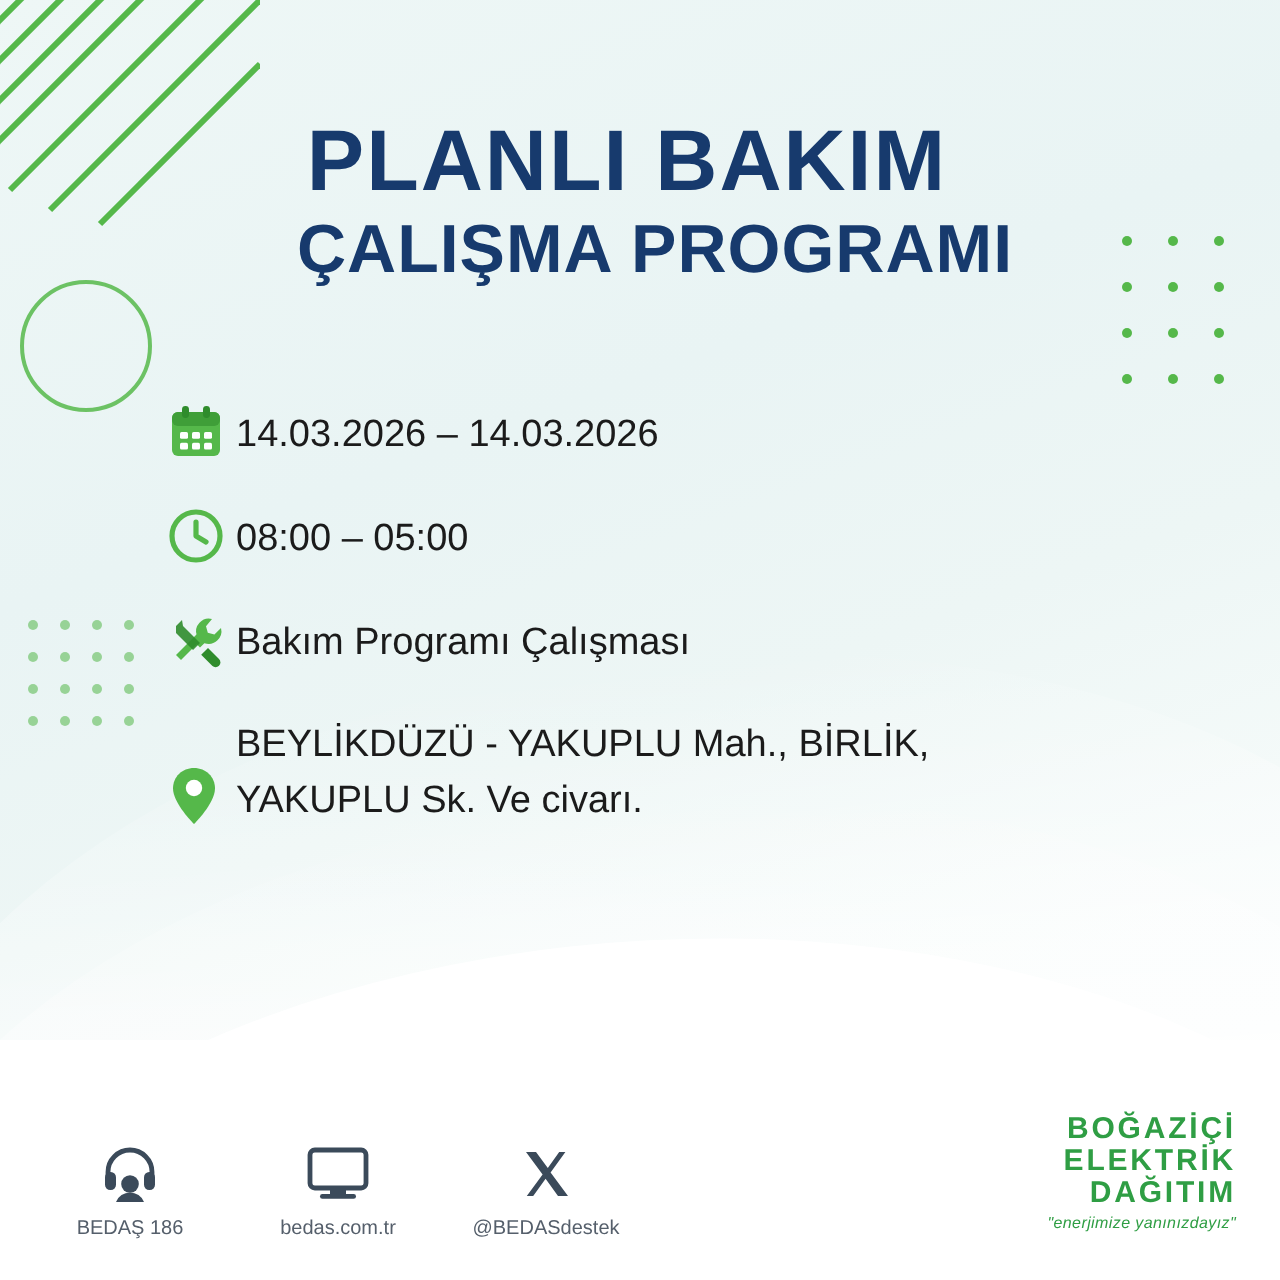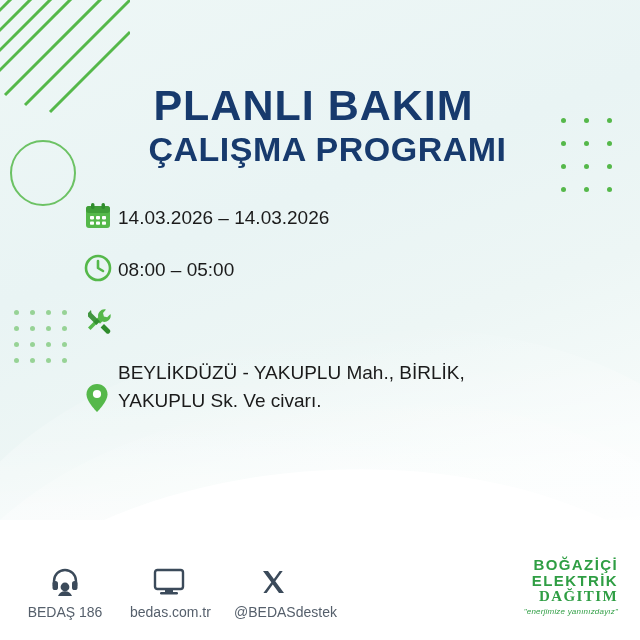--- a/index.html
+++ b/index.html
@@ -106,21 +106,20 @@
     opacity: 0.55;
   }
 
   
   .headline {
     position: absolute;
     top: 58px;
     left: 0;
     width: 627px;
     text-align: center;
-    margin-top: 24px;
   }
   .title-1 {
     font-size: 43px;
     font-weight: bold;
     color: #173a6d;
     letter-spacing: 1px;
     line-height: 1.08;
   }
   .title-2 {
     font-size: 34px;
@@ -180,21 +179,21 @@
     width: 78px;
     text-align: center;
   }
   .f-icon {
     height: 34px;
     display: flex;
     align-items: center;
     justify-content: center;
   }
   .f-label {
-    font-size: 14px;
+    font-size: 10px;
     color: #555f6b;
     margin-top: 5px;
     white-space: nowrap;
   }
   .brand {
     position: absolute;
     right: 22px;
     bottom: 10px;
     text-align: right;
     line-height: 1.05;
@@ -209,21 +208,20 @@
     font-size: 15px;
     font-weight: bold;
     color: #2f9e44;
     letter-spacing: 1.4px;
   }
   .brand .b3 {
     font-size: 15px;
     font-weight: bold;
     color: #2f9e44;
     letter-spacing: 1.4px;
-    font-family: Liberation Serif, serif;
   }
   .brand .slogan {
     font-size: 8px;
     color: #2f9e44;
     font-style: italic;
     margin-top: 3px;
     letter-spacing: 0.2px;
   }
 </style>
 </head>
@@ -325,20 +323,21 @@
 
     <div class="info-row">
       <div class="info-icon">
         <svg width="30" height="28" viewBox="0 0 30 28">
           <path d="M4 23.5 L17 10.5 L19.5 13 L6.5 26 Z" fill="#55b84a" transform="translate(0,-2)"></path>
           <path d="M22 3.5 a6.4 6.4 0 0 0 -7.6 8.3 l-2.2 2.2 3.8 3.8 2.2-2.2 A6.4 6.4 0 0 0 26.5 8 l-3.3 3.3 -3.3-.9 -.9-3.3 Z" fill="#55b84a"></path>
           <path d="M8 3 L5 6 L5 9.5 L13.5 18 L17 14.5 L8.5 6 Z" fill="#2f8c2c" opacity="0.9" transform="translate(-1,1)"></path>
           <path d="M20 18 L25.5 23.5 a2.4 2.4 0 0 1 -3.4 3.4 L16.6 21.4 Z" fill="#2f8c2c"></path>
         </svg>
       </div>
+      <div class="info-text">Bakım Programı Çalışması</div>
     </div>
 
     <div class="info-row">
       <div class="info-icon">
         <svg width="26" height="30" viewBox="0 0 26 30">
           <path d="M13 1 C7 1 2.5 5.5 2.5 11.2 C2.5 18.6 13 29 13 29 C13 29 23.5 18.6 23.5 11.2 C23.5 5.5 19 1 13 1 Z" fill="#55b84a"></path>
           <circle cx="13" cy="11" r="4.1" fill="#ffffff"></circle>
         </svg>
       </div>
       <div class="info-text">

